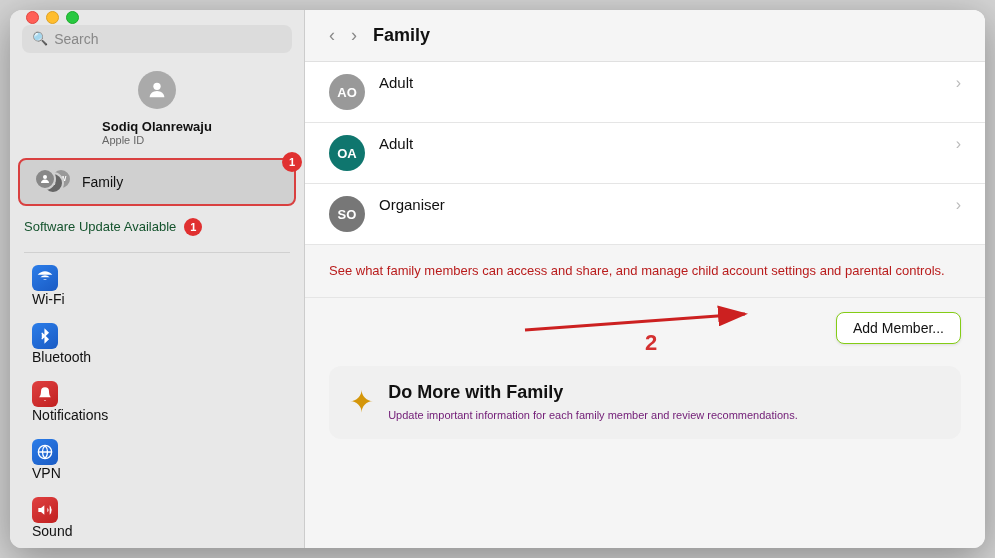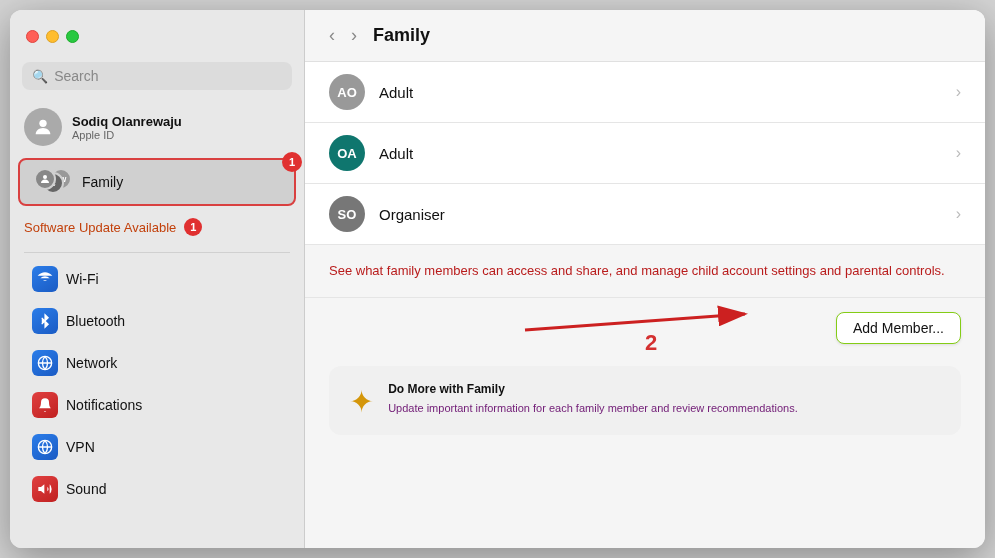--- a/index.html
+++ b/index.html
@@ -66,20 +66,21 @@
     .search-text {
       color: #888;
       font-size: 14px;
     }
     .user-section {
       display: flex;
       align-items: center;
       gap: 10px;
       padding: 8px 14px;
       margin-bottom: 4px;
+      flex-direction: column;
     }
     .user-avatar {
       width: 38px;
       height: 38px;
       border-radius: 50%;
       background: #aaa;
       display: flex;
       align-items: center;
       justify-content: center;
       color: white;
@@ -154,42 +155,42 @@
     .software-update-row {
       display: flex;
       align-items: center;
       padding: 6px 14px;
       gap: 8px;
       margin-bottom: 4px;
     }
     .sw-label {
       font-size: 13px;
       font-weight: 500;
-      color: #c2410c;
+      color: #14532d;
     }
     .sw-badge {
       background: #e03030;
       color: white;
       border-radius: 50%;
       width: 18px;
       height: 18px;
       display: flex;
       align-items: center;
       justify-content: center;
       font-size: 11px;
       font-weight: bold;
     }
     .sidebar-item {
       display: flex;
-      align-items: center;
-      gap: 8px;
+      gap: 0;
       padding: 7px 14px;
       cursor: pointer;
       border-radius: 8px;
       margin: 0 8px 2px;
+      flex-direction: column;
     }
     .sidebar-icon {
       width: 26px;
       height: 26px;
       border-radius: 6px;
       display: flex;
       align-items: center;
       justify-content: center;
       flex-shrink: 0;
       font-size: 15px;
@@ -237,21 +238,20 @@
       color: #111;
       margin-left: 4px;
     }
     .main-content {
       flex: 1;
       overflow-y: auto;
       padding: 0 0 20px;
     }
     .member-row {
       display: flex;
-      align-items: center;
       padding: 12px 24px;
       border-bottom: 1px solid #e5e5e5;
       background: white;
       cursor: pointer;
       gap: 14px;
     }
     .member-avatar {
       width: 36px;
       height: 36px;
       border-radius: 50%;
@@ -308,21 +308,21 @@
       align-items: flex-start;
       gap: 14px;
     }
     .promo-icon {
       font-size: 30px;
       color: #d4960a;
       margin-top: 2px;
       flex-shrink: 0;
     }
     .promo-title {
-      font-size: 12px;
+      font-size: 18px;
       font-weight: 700;
       color: #111;
       margin-bottom: 4px;
     }
     .promo-desc {
       font-size: 11px;
       color: #701a75;
       line-height: 1.5;
     }
     .members-block {
@@ -397,29 +397,20 @@
       </div>
       <span class="sidebar-item-label">Wi-Fi</span>
     </div>
     <div class="sidebar-item">
       <div class="sidebar-icon icon-bt">
         <svg width="14" height="16" viewBox="0 0 24 24" fill="white" stroke="white" stroke-width="2">
           <polyline points="6.5 6.5 17.5 17.5 12 23 12 1 17.5 6.5 6.5 17.5"></polyline>
         </svg>
       </div>
       <span class="sidebar-item-label">Bluetooth</span>
-    </div>
-    <div class="sidebar-item">
-      <div class="sidebar-icon icon-net">
-        <svg width="16" height="16" viewBox="0 0 24 24" fill="none" stroke="white" stroke-width="2">
-          <circle cx="12" cy="12" r="10"></circle>
-          <path d="M2 12h20M12 2a15 15 0 0 1 0 20M12 2a15 15 0 0 0 0 20"></path>
-        </svg>
-      </div>
-      <span class="sidebar-item-label">Network</span>
     </div>
     <div class="sidebar-item">
       <div class="sidebar-icon icon-notif">
         <svg width="16" height="16" viewBox="0 0 24 24" fill="white">
           <path d="M18 8A6 6 0 0 0 6 8c0 7-3 9-3 9h18s-3-2-3-9M13.73 21a2 2 0 0 1-3.46 0"></path>
         </svg>
       </div>
       <span class="sidebar-item-label">Notifications</span>
     </div>
     <div class="sidebar-item">

